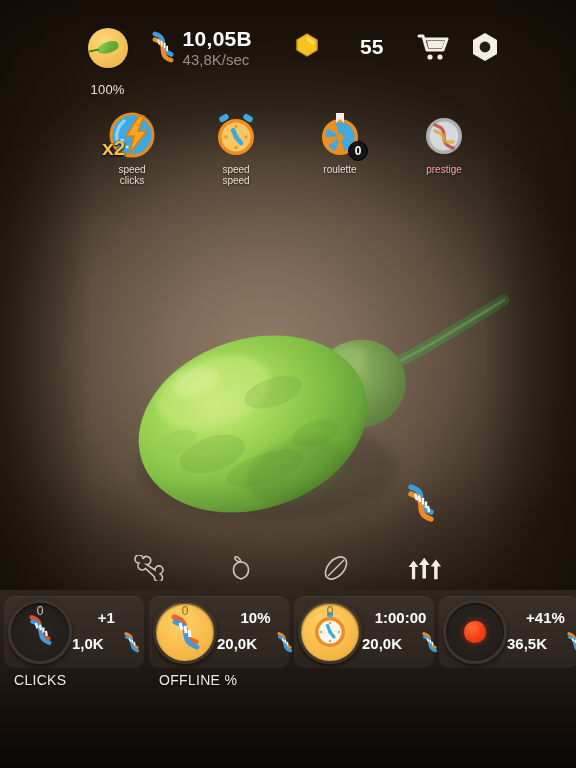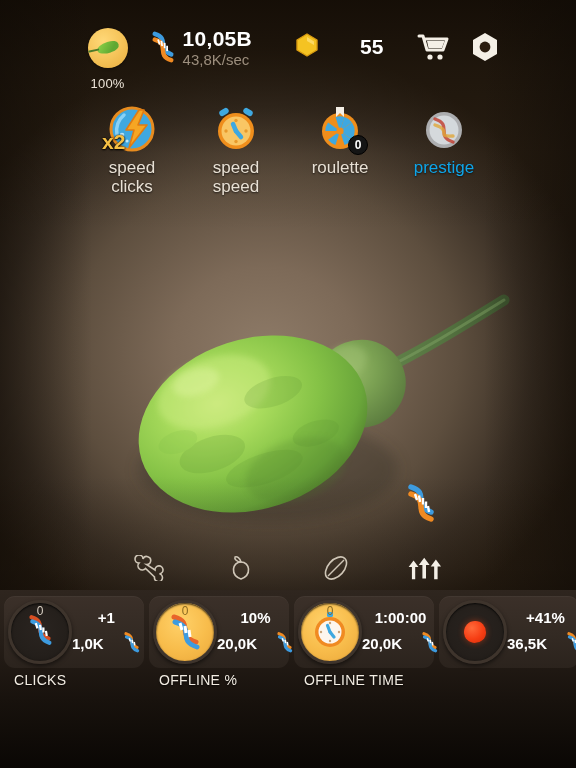--- a/index.html
+++ b/index.html
@@ -49,43 +49,43 @@
   .coin-creature {
     position:absolute; left:9px; top:14px; width:22px; height:11px;
     background:linear-gradient(135deg,#8fd44a 0%,#5fa832 70%);
     border-radius:60% 45% 45% 60%/ 55% 50% 50% 55%;
     transform:rotate(-18deg);
   }
   .coin-creature:after {
     content:""; position:absolute; left:-9px; top:3px; width:11px; height:2px;
     background:#4d7a2a; border-radius:2px; transform:rotate(6deg);
   }
-  .coin-pct { font-size:13px; color:#ece4d8; margin-top:8px; letter-spacing:.2px; }
+  .coin-pct { font-size:13px; color:#ece4d8; margin-top:14px; letter-spacing:.2px; }
 
   .dna-stat { display:flex; align-items:center; margin-left:10px; }
   .dna-stat .txt { margin-left:6px; }
   .dna-amount { font-size:21px; color:#fff; font-weight:bold; letter-spacing:.3px; line-height:1.05; }
   .dna-rate { font-size:15px; color:#9c8e7d; line-height:1.2; margin-top:1px; }
 
   .gem-stat { display:flex; align-items:center; margin-left:42px; padding-top:4px;gap:32px; }
   .gem-count { font-size:21px; color:#fff; font-weight:bold; margin-left:8px; }
 
   .icon-btn { margin-left:34px; padding-top:4px; cursor:pointer; }
   .nut-btn { margin-left:22px; }
 
   .hud-row2 {
     display:flex; justify-content:center; gap:26px; margin-top:14px;
   }
   .action { width:78px; display:flex; flex-direction:column; align-items:center; cursor:pointer; }
   .action-ico { width:48px; height:48px; position:relative; }
   .action-label {
-    margin-top:5px; font-size:17px; line-height:1.12; color:#e8e0d4; text-align:center;
+    margin-top:5px; font-size:10px; line-height:1.12; color:#e8e0d4; text-align:center;
     text-shadow:0 1px 2px rgba(0,0,0,.7);
   }
-  .action.disabled .action-label { color:#0ea5e9; }
+  .action.disabled .action-label { color:#fca5a5; }
   .badge {
     position:absolute; right:-4px; bottom:-2px; width:20px; height:20px; border-radius:50%;
     background:#151515; border:1px solid #000;
     display:flex; align-items:center; justify-content:center;
     font-size:12px; color:#fff; font-weight:bold;
   }
   .mult-badge {
     position:absolute; left:-6px; bottom:-1px;
     font-size:21px; font-weight:bold; color:#f6c044;
     text-shadow:0 1px 2px #000, 0 0 2px #000;
@@ -491,21 +491,20 @@
                 <g stroke="#ffffff" stroke-width="2.8">
                   <line x1="13" y1="13" x2="15" y2="19"></line>
                   <line x1="18" y1="16" x2="19" y2="22"></line>
                   <line x1="22" y1="20" x2="23" y2="26"></line>
                 </g>
               </svg>
             </span>
           </div>
         </div>
       </div>
-      <div class="card-label">OFFLINE TIME</div>
     </div>
 
     <div>
       <div class="card">
         <div class="dial">
           <span class="dial-level"></span>
           <span class="red-dot"></span>
         </div>
         <div class="card-info">
           <div class="card-effect">+41%</div>

